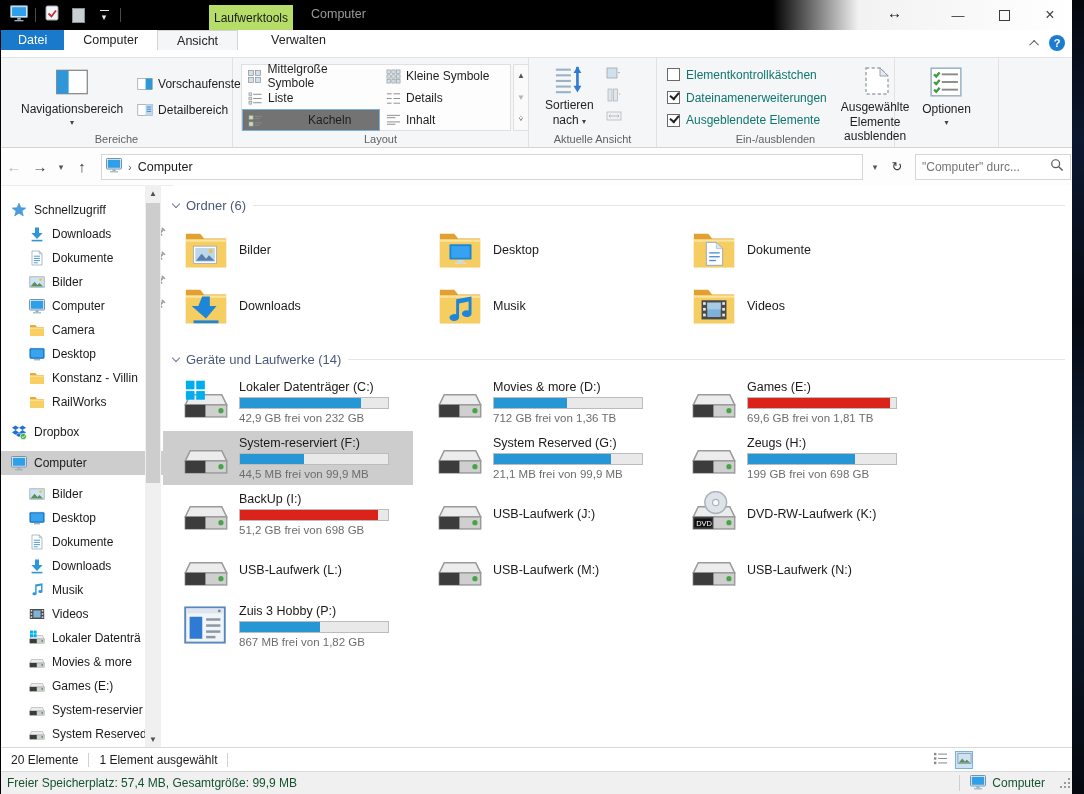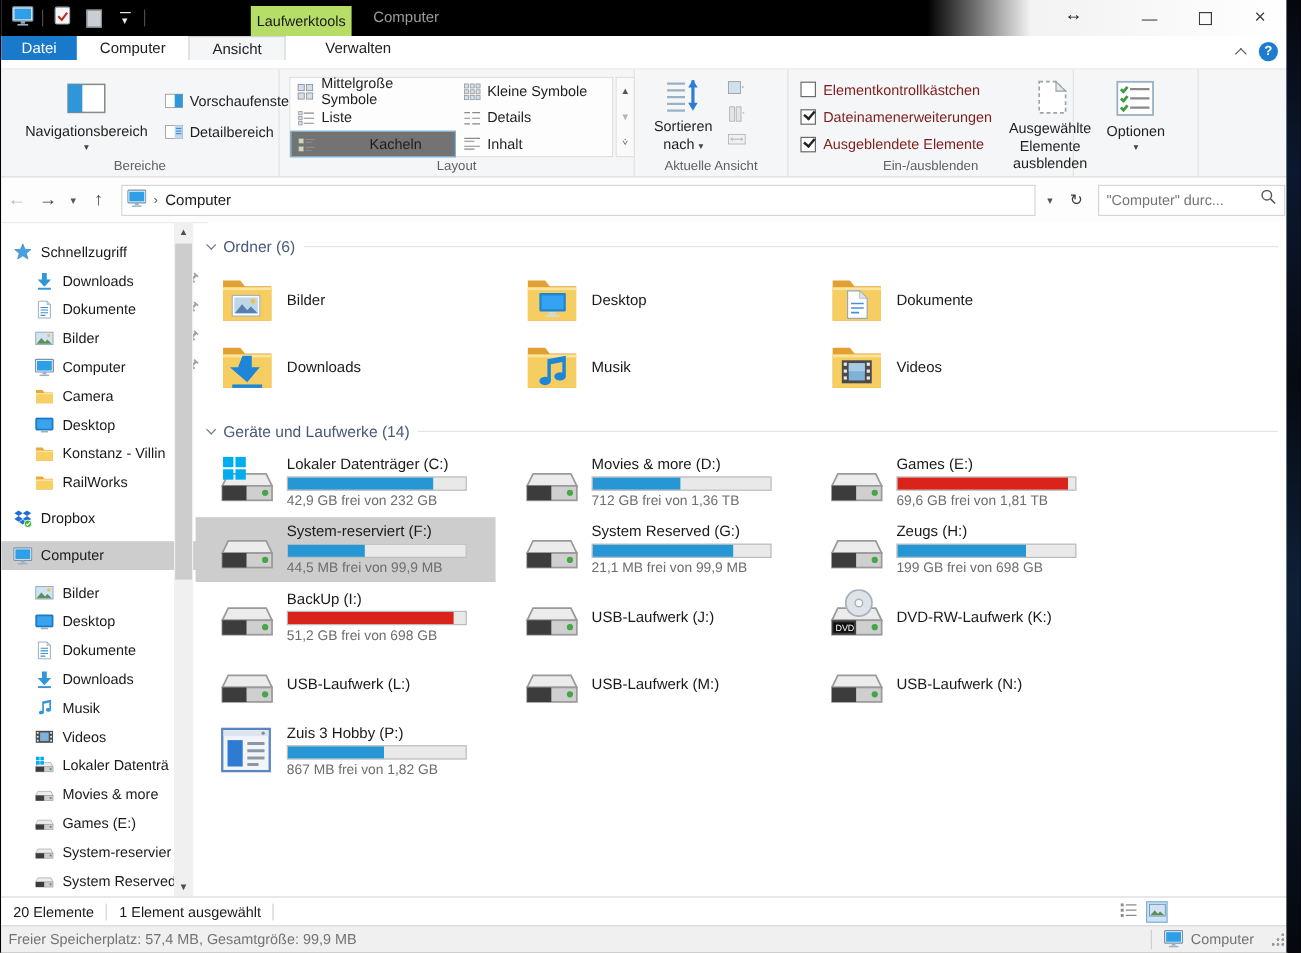--- a/index.html
+++ b/index.html
@@ -58,21 +58,21 @@
   .gallery { display:grid; grid-template-columns:138px 130px; grid-auto-rows:22px;
     border:1px solid #e0e0e0; background:#fdfdfd; margin-top:2px; }
   .gal-item { display:flex; align-items:center; gap:5px; font-size:12px; color:#1e1e1e;
     padding:0 4px; border:1px solid transparent; }
   .gal-item.selected { background:#737373; border:1px solid #7ab2dc;gap:45px; }
   .gal-scroll { display:flex; flex-direction:column; margin:2px 0 0 2px; border:1px solid #e0e0e0; }
   .gal-scroll span { width:14px; height:22px; display:flex; align-items:center; justify-content:center;
     font-size:8px; color:#555; background:#fafafa; }
   .gal-scroll span.dim { color:#b5b5b5; }
   
-  .cbrow { display:flex; align-items:center; gap:6px; height:22px; font-size:12px; color:#7f1d1d;text-align:right; }
+  .cbrow { display:flex; align-items:center; gap:6px; height:22px; font-size:12px; color:#0f766e;text-align:right; }
   .cbx { width:13px; height:13px; background:#fff; border:1px solid #6a6a6a; position:relative; }
   .cbx.checked::after { content:""; position:absolute; left:2px; top:0px; width:7px; height:4px;
     border-left:2px solid #222; border-bottom:2px solid #222; transform:rotate(-50deg); }
   .mini-ico { width:16px; height:16px; display:flex; align-items:center; justify-content:center; }
 
   
   #addrrow { position:absolute; left:0; top:148px; width:1072px; height:37px; background:#fdfdfd;
     display:flex; align-items:center; }
   .nav-a { font-size:15px; width:26px; text-align:center; color:#3b3b3b; }
   .nav-a.dis { color:#b9b9b9; }
@@ -120,21 +120,21 @@
 
   
   #statusbar { position:absolute; left:0; top:747px; width:1072px; height:24px; background:#fff;
     border-top:1px solid #d9d9d9; display:flex; align-items:center; font-size:12px; color:#1a1a1a; }
   #statusbar .seg { padding:0 10px; }
   #statusbar .vsep { width:1px; height:14px; background:#d0d0d0; }
   #sb-views { position:absolute; right:100px; top:3px; display:flex; gap:6px; }
   .view-ico { width:18px; height:18px; display:flex; align-items:center; justify-content:center; }
   .view-ico.sel { background:#cbe3f5; border:1px solid #7ab2dc; }
   #bottombar { position:absolute; left:0; top:771px; width:1072px; height:23px; background:#f0f0f0;
-    border-top:1px solid #d9d9d9; display:flex; align-items:center; font-size:12px; color:#737373; }
+    border-top:1px solid #d9d9d9; display:flex; align-items:center; font-size:12px; color:#14532d; }
   #bottombar .left { padding-left:6px; flex:1; }
   #bottombar .vsep { width:1px; height:16px; background:#cfcfcf; }
   #bottombar .loc { display:flex; align-items:center; gap:6px; padding:0 14px 0 10px; }
   #grip { width:12px; height:12px; margin-right:2px;
     background:
       radial-gradient(circle at 10px 2px,#9a9a9a 1px,transparent 1.4px),
       radial-gradient(circle at 10px 6px,#9a9a9a 1px,transparent 1.4px),
       radial-gradient(circle at 6px 6px,#9a9a9a 1px,transparent 1.4px),
       radial-gradient(circle at 10px 10px,#9a9a9a 1px,transparent 1.4px),
       radial-gradient(circle at 6px 10px,#9a9a9a 1px,transparent 1.4px),

